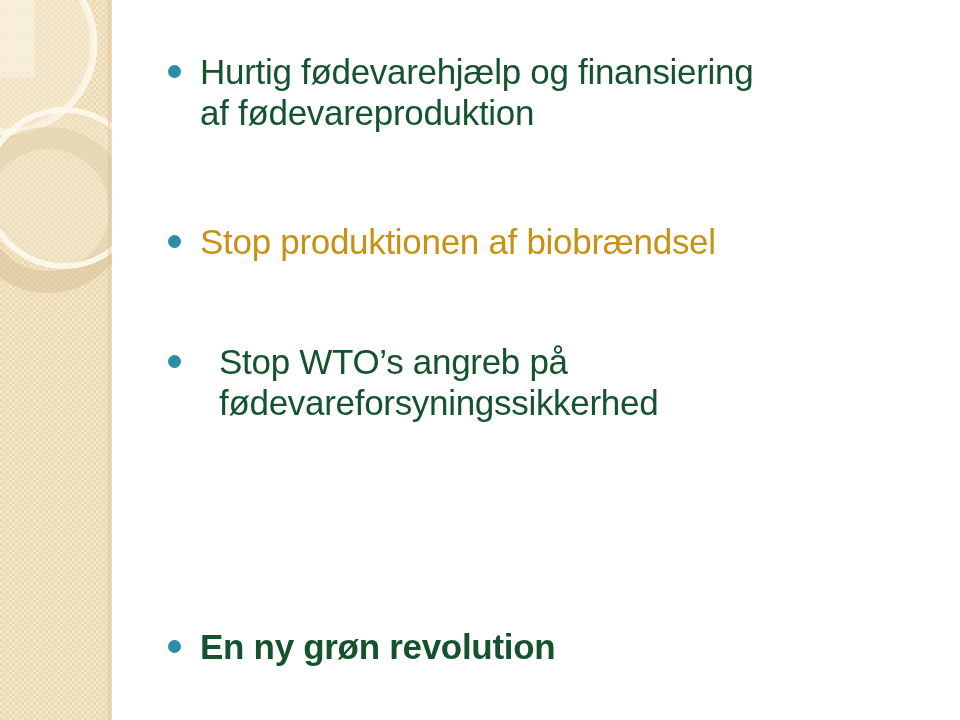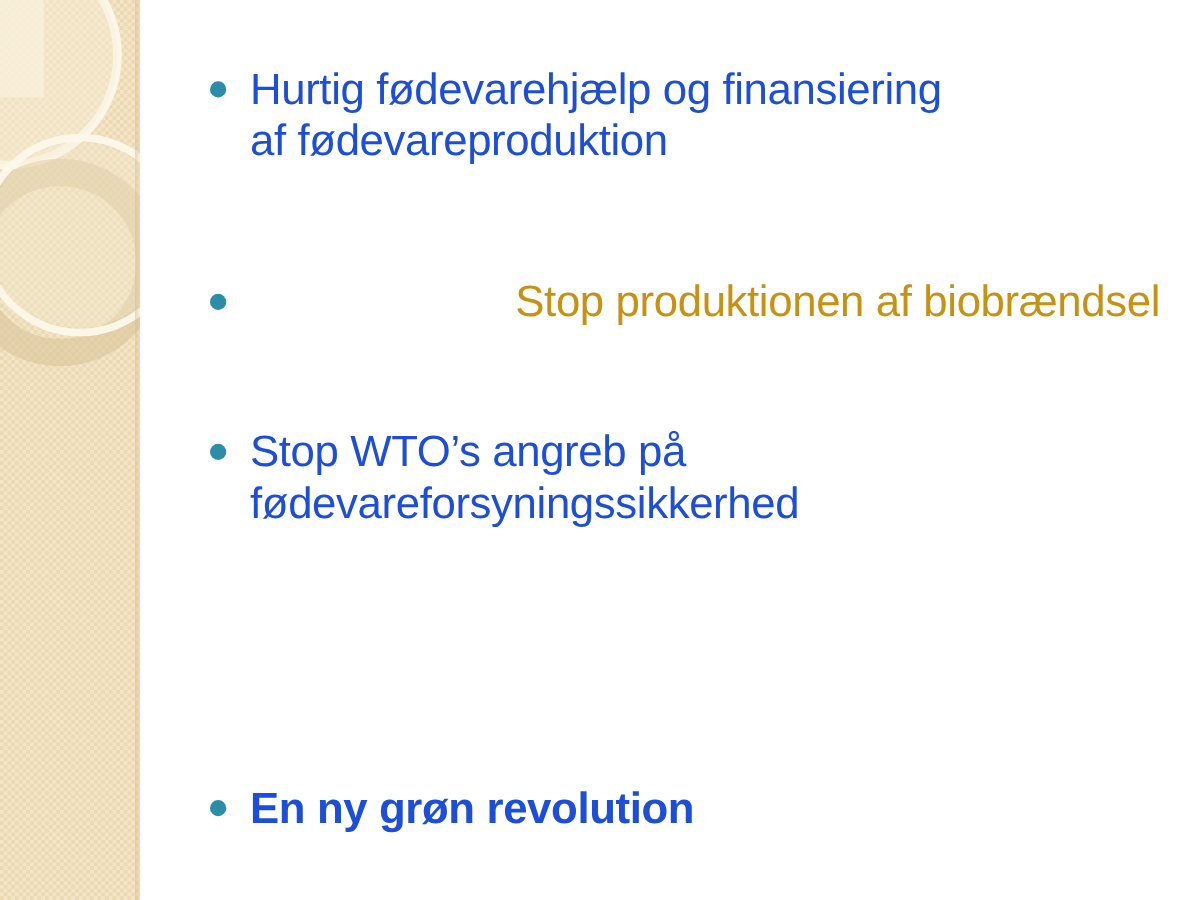--- a/index.html
+++ b/index.html
@@ -78,27 +78,27 @@
     margin-right: 19px;
   }
   .bullet-text {
     flex: 1 1 auto;
     font-family: "Liberation Sans", sans-serif;
     font-size: 35px;
     line-height: 1.16;
     letter-spacing: -0.3px;
     white-space: pre-line;
   }
-  .t-green  { color: #1d4ed8; }
-  .t-gold   { color: #c79211; text-align: right; }
+  .t-green  { color: #14532d; }
+  .t-gold   { color: #c79211; }
 
   
   .row-0 { top: 52px; }
   .row-1 { top: 222px; }
-  .row-2 { top: 342px; }
+  .row-2 { top: 342px; gap: 19px; }
   .row-3 { top: 511px; }
   .row-4 { top: 627px; font-weight: bold; }
 
   .row-0 .bullet-text, .row-2 .bullet-text { max-width: 718px; }
 </style>
 </head>
 <body>
 
 <div id="slide">
 

